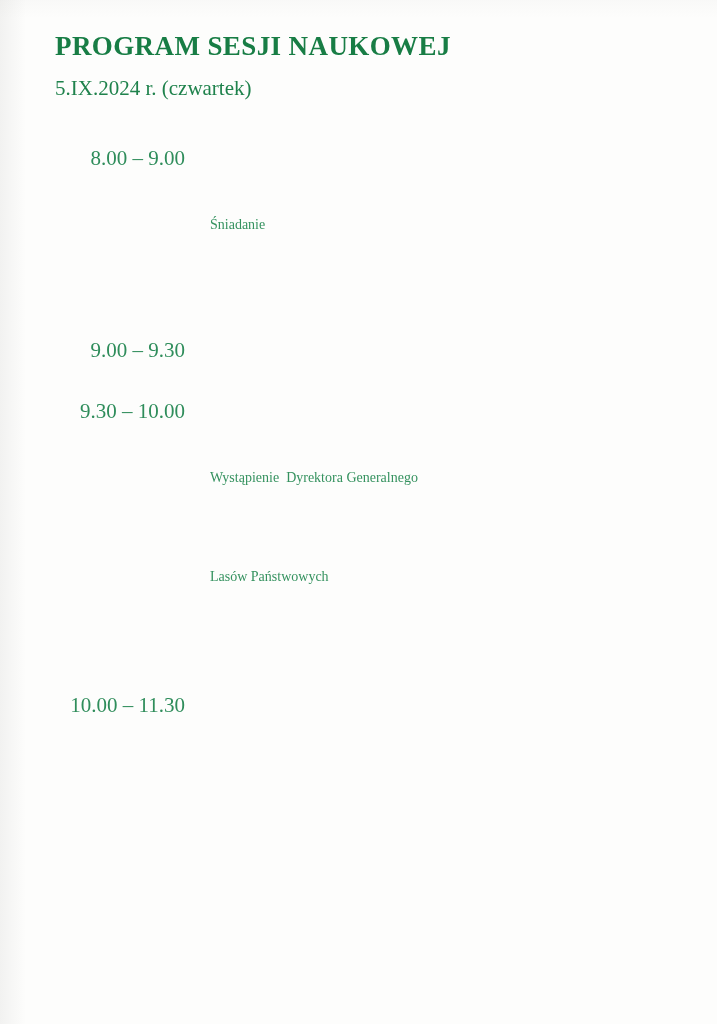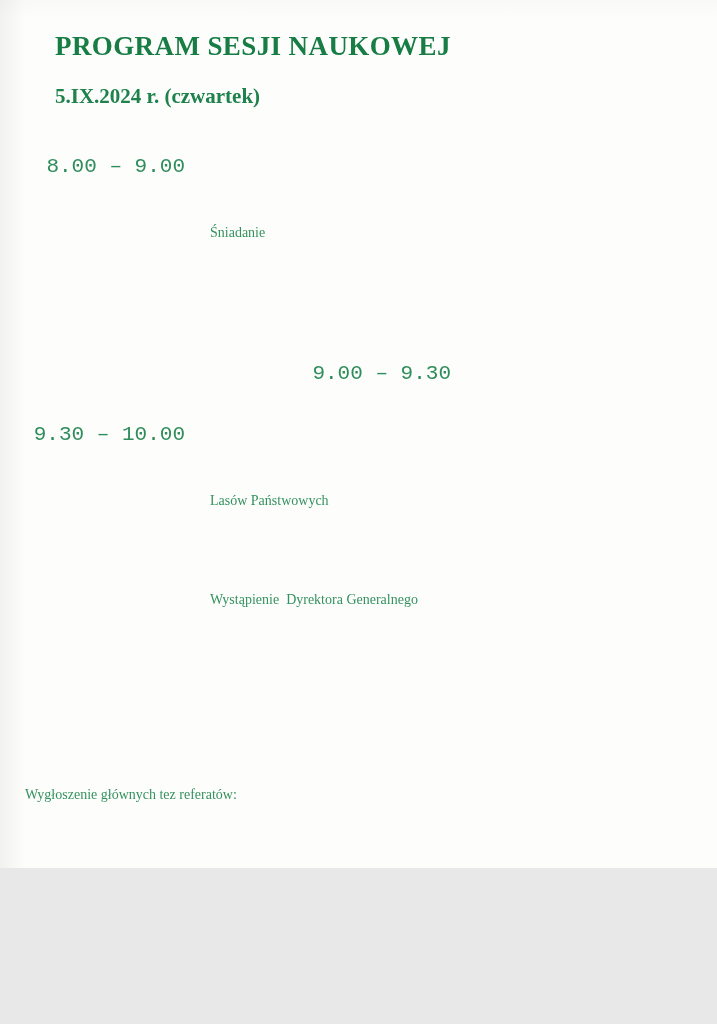--- a/index.html
+++ b/index.html
@@ -3,70 +3,69 @@
 <meta charset="utf-8">
 <style>
   html, body {
     margin: 0;
     padding: 0;
     background: #e8e8e8;
   }
   .page {
     position: relative;
     width: 717px;
-    height: 868px;
+    height: 1024px;
     margin: 0 auto;
     background:
       linear-gradient(90deg, rgba(190,190,188,0.18) 0px, rgba(255,255,255,0) 26px),
       linear-gradient(180deg, rgba(210,210,208,0.10) 0px, rgba(255,255,255,0) 18px),
       #fdfdfc;
     font-family: "Liberation Serif", "DejaVu Serif", serif;
     overflow: hidden;
     box-sizing: border-box;
   }
   .title {
     margin: 0;
     padding: 30px 0 0 55px;
     font-size: 27px;
     line-height: 32px;
     font-weight: bold;
     letter-spacing: 0.4px;
     color: #187d45;
   }
   .date {
-    margin-top: 22px;
+    margin-top: 14px;
     padding-left: 55px;
     font-size: 21px;
     line-height: 24px;
-    font-weight: bold;
+    font-weight: normal;
     color: #1f824c;
   }
   .row {
     display: flex;
     align-items: flex-start;
   }
   .time {
     flex: 0 0 185px;
     width: 185px;
     text-align: right;
     font-size: 21px;
     line-height: 33px;
     color: #2f8d5b;
     white-space: pre-wrap;
-    font-family: Liberation Mono, monospace;
   }
   .desc {
     padding-left: 25px;
     font-size: 14px;
     line-height: 33px;
     color: #35925f;
     white-space: pre-wrap;
   }
   .row-1 { margin-top: 42px; }
-  .row-2 { margin-top: 42px; justify-content: center; }
+  .row-2 { margin-top: 27px; }
   .row-3 { margin-top: 28px; }
   .row-4 { margin-top: 30px; }
 </style>
 </head>
 <body>
 
 <div class="page">
 
   <h1 class="title">PROGRAM SESJI NAUKOWEJ</h1>
 
@@ -79,24 +78,22 @@
     </div>
   </div>
 
   <div class="row row-2">
     <div class="time">9.00 – 9.30</div>
   </div>
 
   <div class="row row-3">
     <div class="time">9.30 – 10.00</div>
     <div class="desc">
+      <div>Wystąpienie  Dyrektora Generalnego</div>
       <div>Lasów Państwowych</div>
-      <div>Wystąpienie  Dyrektora Generalnego</div>
     </div>
   </div>
 
   <div class="row row-4">
-    <div class="desc">
-      <div>Wygłoszenie głównych tez referatów:</div>
-    </div>
+    <div class="time">10.00 – 11.30</div>
   </div>
 
 </div>
 
 </body></html>

